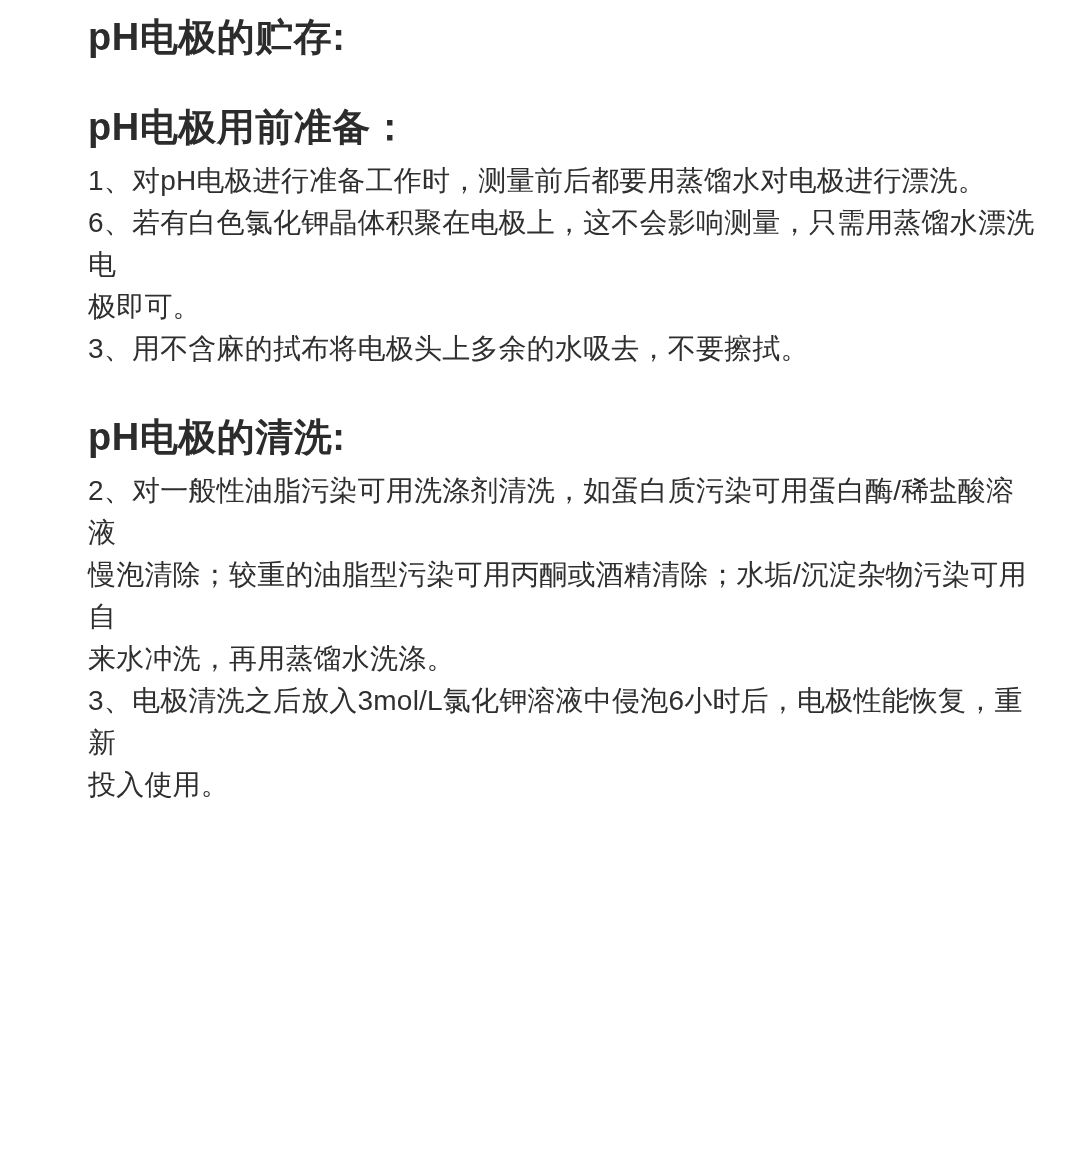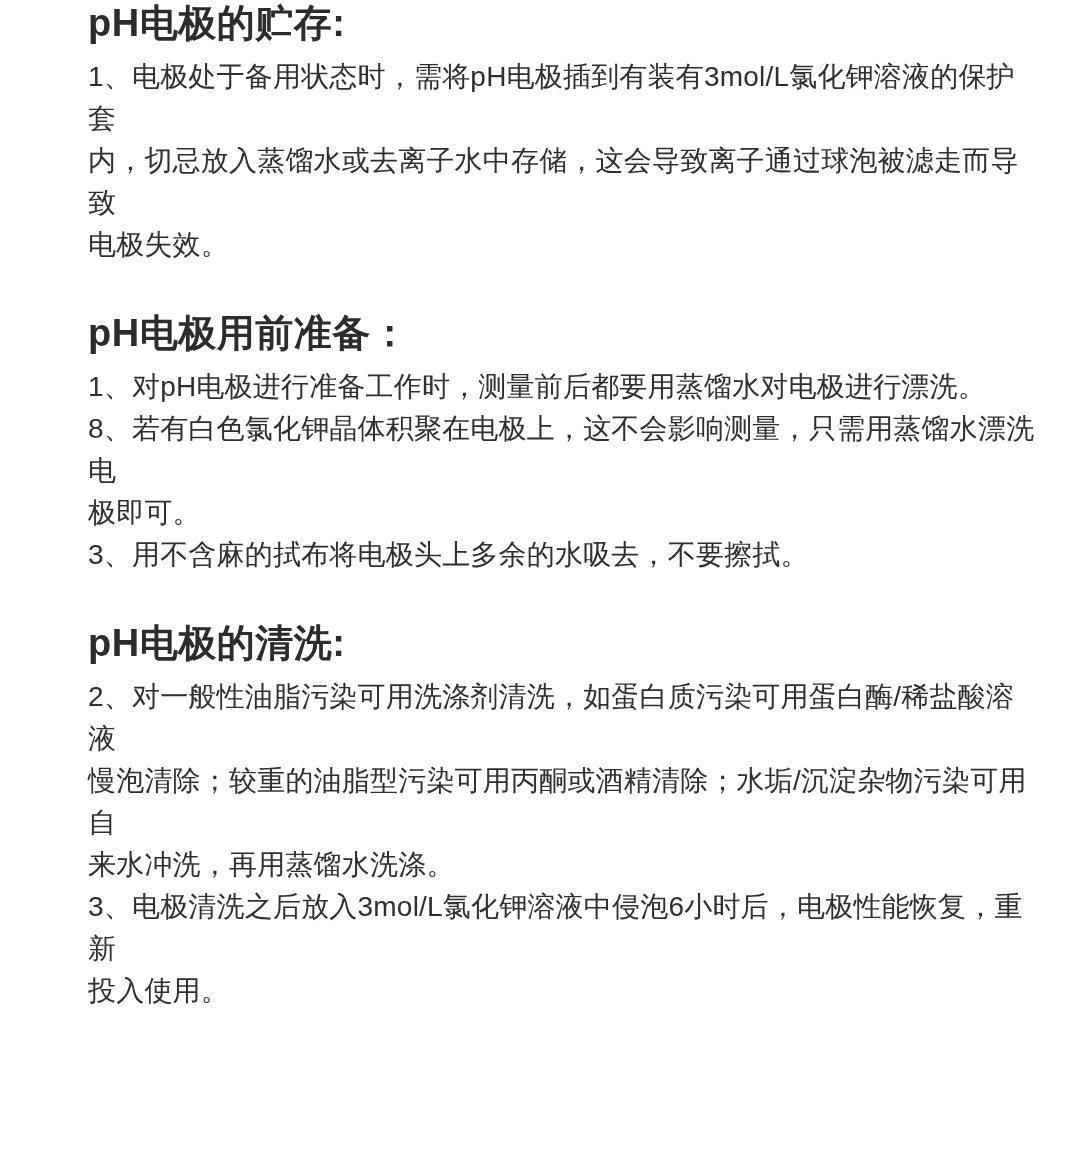--- a/index.html
+++ b/index.html
@@ -6,21 +6,21 @@
     margin: 0;
     padding: 0;
     background: #ffffff;
   }
   .page {
     position: relative;
     width: 1080px;
     height: 1165px;
     box-sizing: border-box;
     background: #ffffff;
-    padding: 0 40px 0 88px;
+    padding: 14px 40px 0 88px;
     overflow: hidden;
     font-family: "Liberation Sans", "DejaVu Sans", sans-serif;
     color: #2f2f2f;
   }
   .sec { margin: 0; }
   .sec:not(:first-child) { margin-top: 44px; }
   .sec-title {
     font-size: 38px;
     line-height: 46px;
     font-weight: 700;
@@ -38,28 +38,25 @@
     color: #2f2f2f;
   }
 </style>
 </head>
 <body>
 
 <div class="page">
   <div>
       <section class="sec">
         <h2 class="sec-title">pH电极的贮存:</h2>
-        <p class="para">1、电极处于备用状态时，需将pH电极插到有装有3mol/L氯化钾溶液的保护套
-内，切忌放入蒸馏水或去离子水中存储，这会导致离子通过球泡被滤走而导致
-电极失效。</p>
       </section>
       <section class="sec">
         <h2 class="sec-title">pH电极用前准备：</h2>
         <p class="para">1、对pH电极进行准备工作时，测量前后都要用蒸馏水对电极进行漂洗。</p>
-        <p class="para">8、若有白色氯化钾晶体积聚在电极上，这不会影响测量，只需用蒸馏水漂洗电
+        <p class="para">6、若有白色氯化钾晶体积聚在电极上，这不会影响测量，只需用蒸馏水漂洗电
 极即可。</p>
         <p class="para">3、用不含麻的拭布将电极头上多余的水吸去，不要擦拭。</p>
       </section>
       <section class="sec">
         <h2 class="sec-title">pH电极的清洗:</h2>
         <p class="para">2、对一般性油脂污染可用洗涤剂清洗，如蛋白质污染可用蛋白酶/稀盐酸溶液
 慢泡清除；较重的油脂型污染可用丙酮或酒精清除；水垢/沉淀杂物污染可用自
 来水冲洗，再用蒸馏水洗涤。</p>
         <p class="para">3、电极清洗之后放入3mol/L氯化钾溶液中侵泡6小时后，电极性能恢复，重新
 投入使用。</p>

